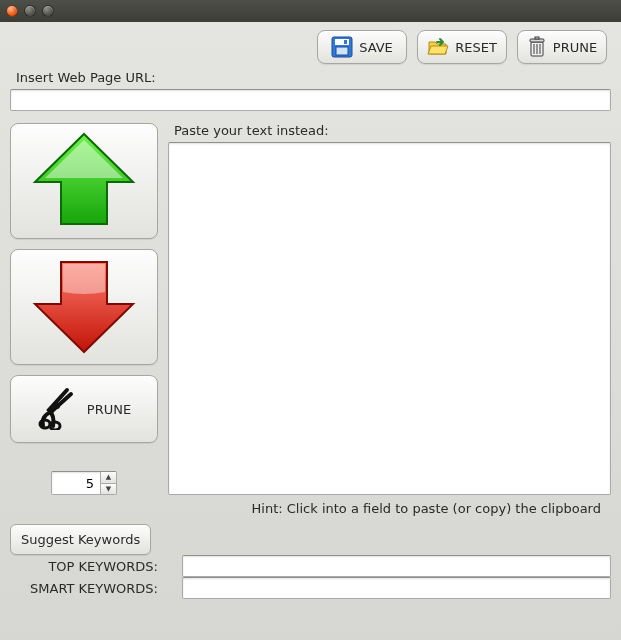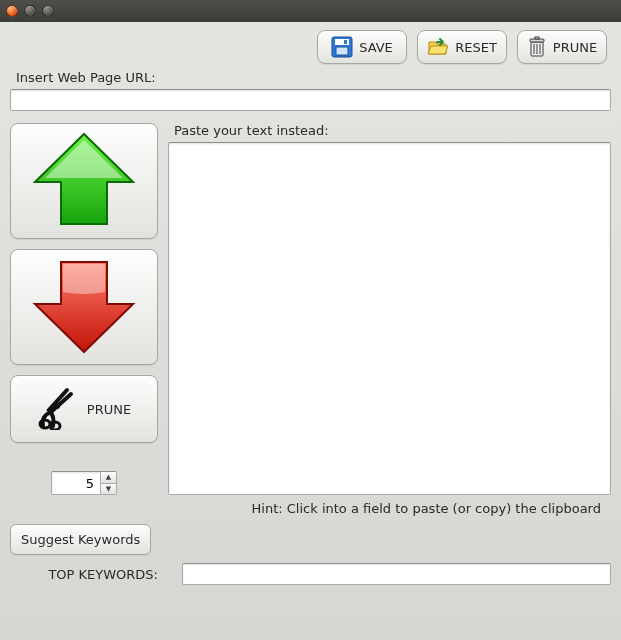--- a/index.html
+++ b/index.html
@@ -189,21 +189,20 @@
     margin: 6px 10px 8px 0;
   }
 
   .numkw-block { margin-top: 12px; }
   .numkw-row { display:flex; justify-content:center; margin-top:6px; }
 
   .kwrow {
     display: flex;
     align-items: center;
     gap: 22px;
-    margin-top: 8px;
   }
   .kwrow .kwlabel {
     width: 150px;
     text-align: right;
     font-size: 13px;
     padding-right: 2px;
   }
   .kwrow .textinput { flex: 1; }
 
   .suggestrow { margin-top: 4px; }
@@ -338,14 +337,18 @@
     <div class="btn">
       <span>Suggest Keywords</span>
     </div>
   </div>
 
   <div class="kwrow">
     <div class="kwlabel">TOP KEYWORDS:</div>
     <input class="textinput" type="text" value="" style="">
   </div>
 
+  <div class="kwrow">
+    <div class="kwlabel">SMART KEYWORDS:</div>
+    <input class="textinput" type="text" value="" style="">
+  </div>
 
 </div>
 
 </body></html>

